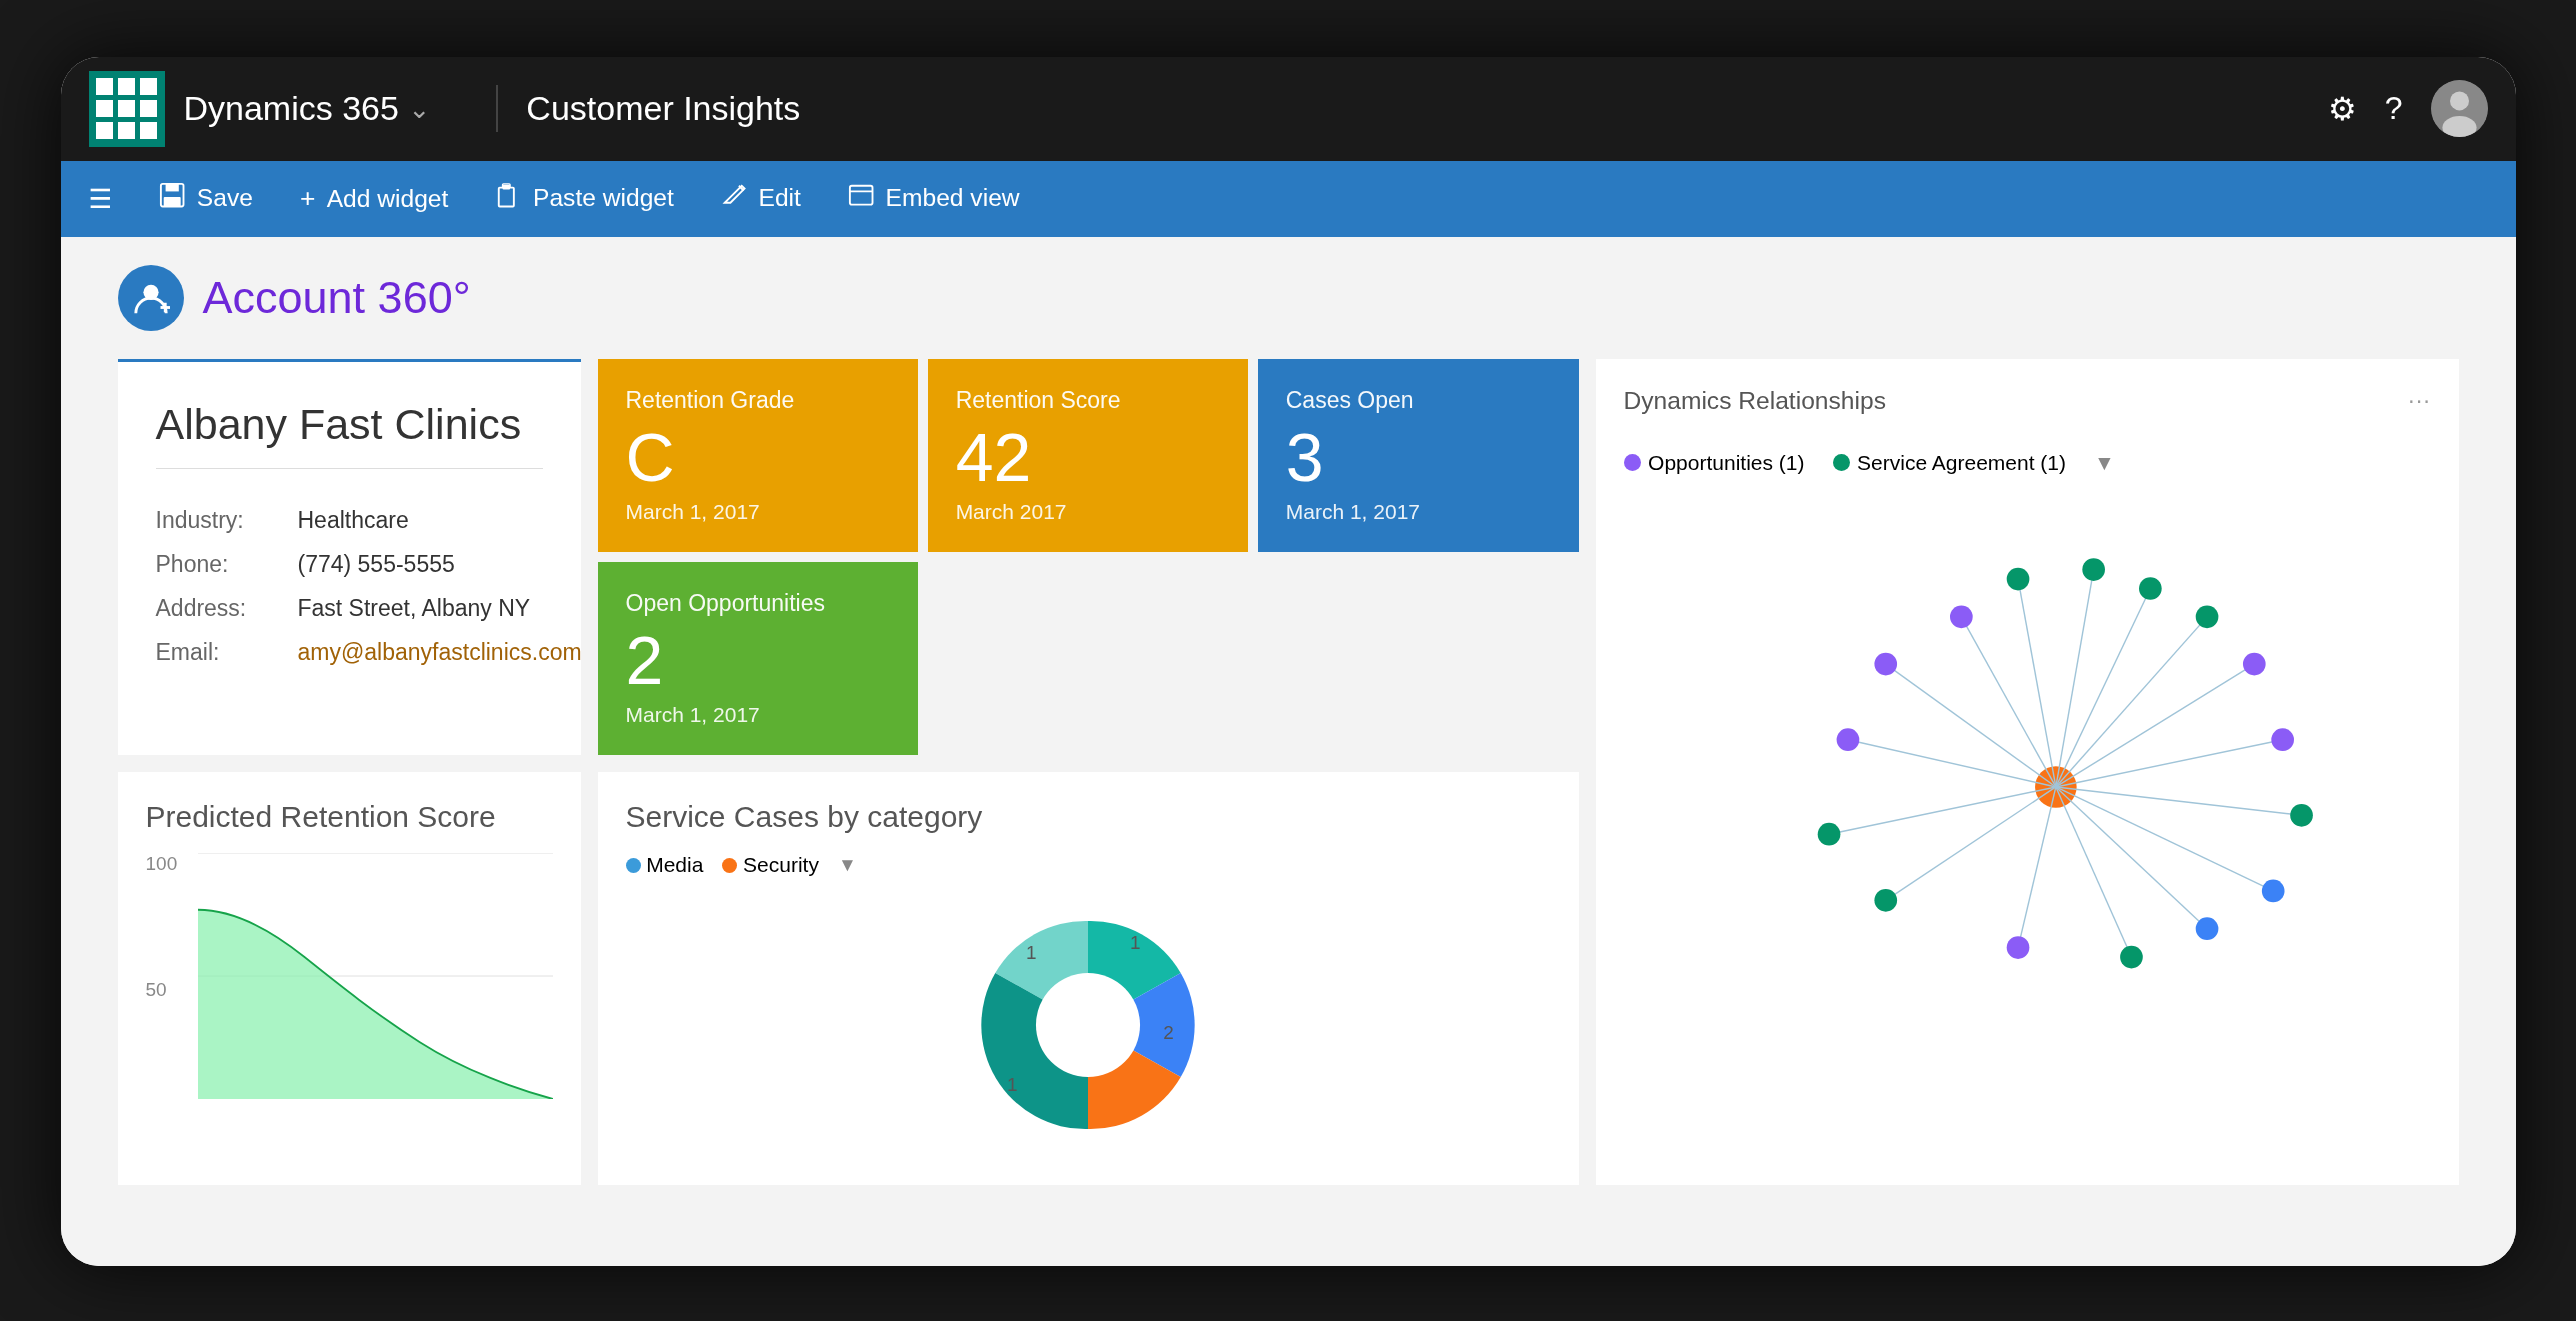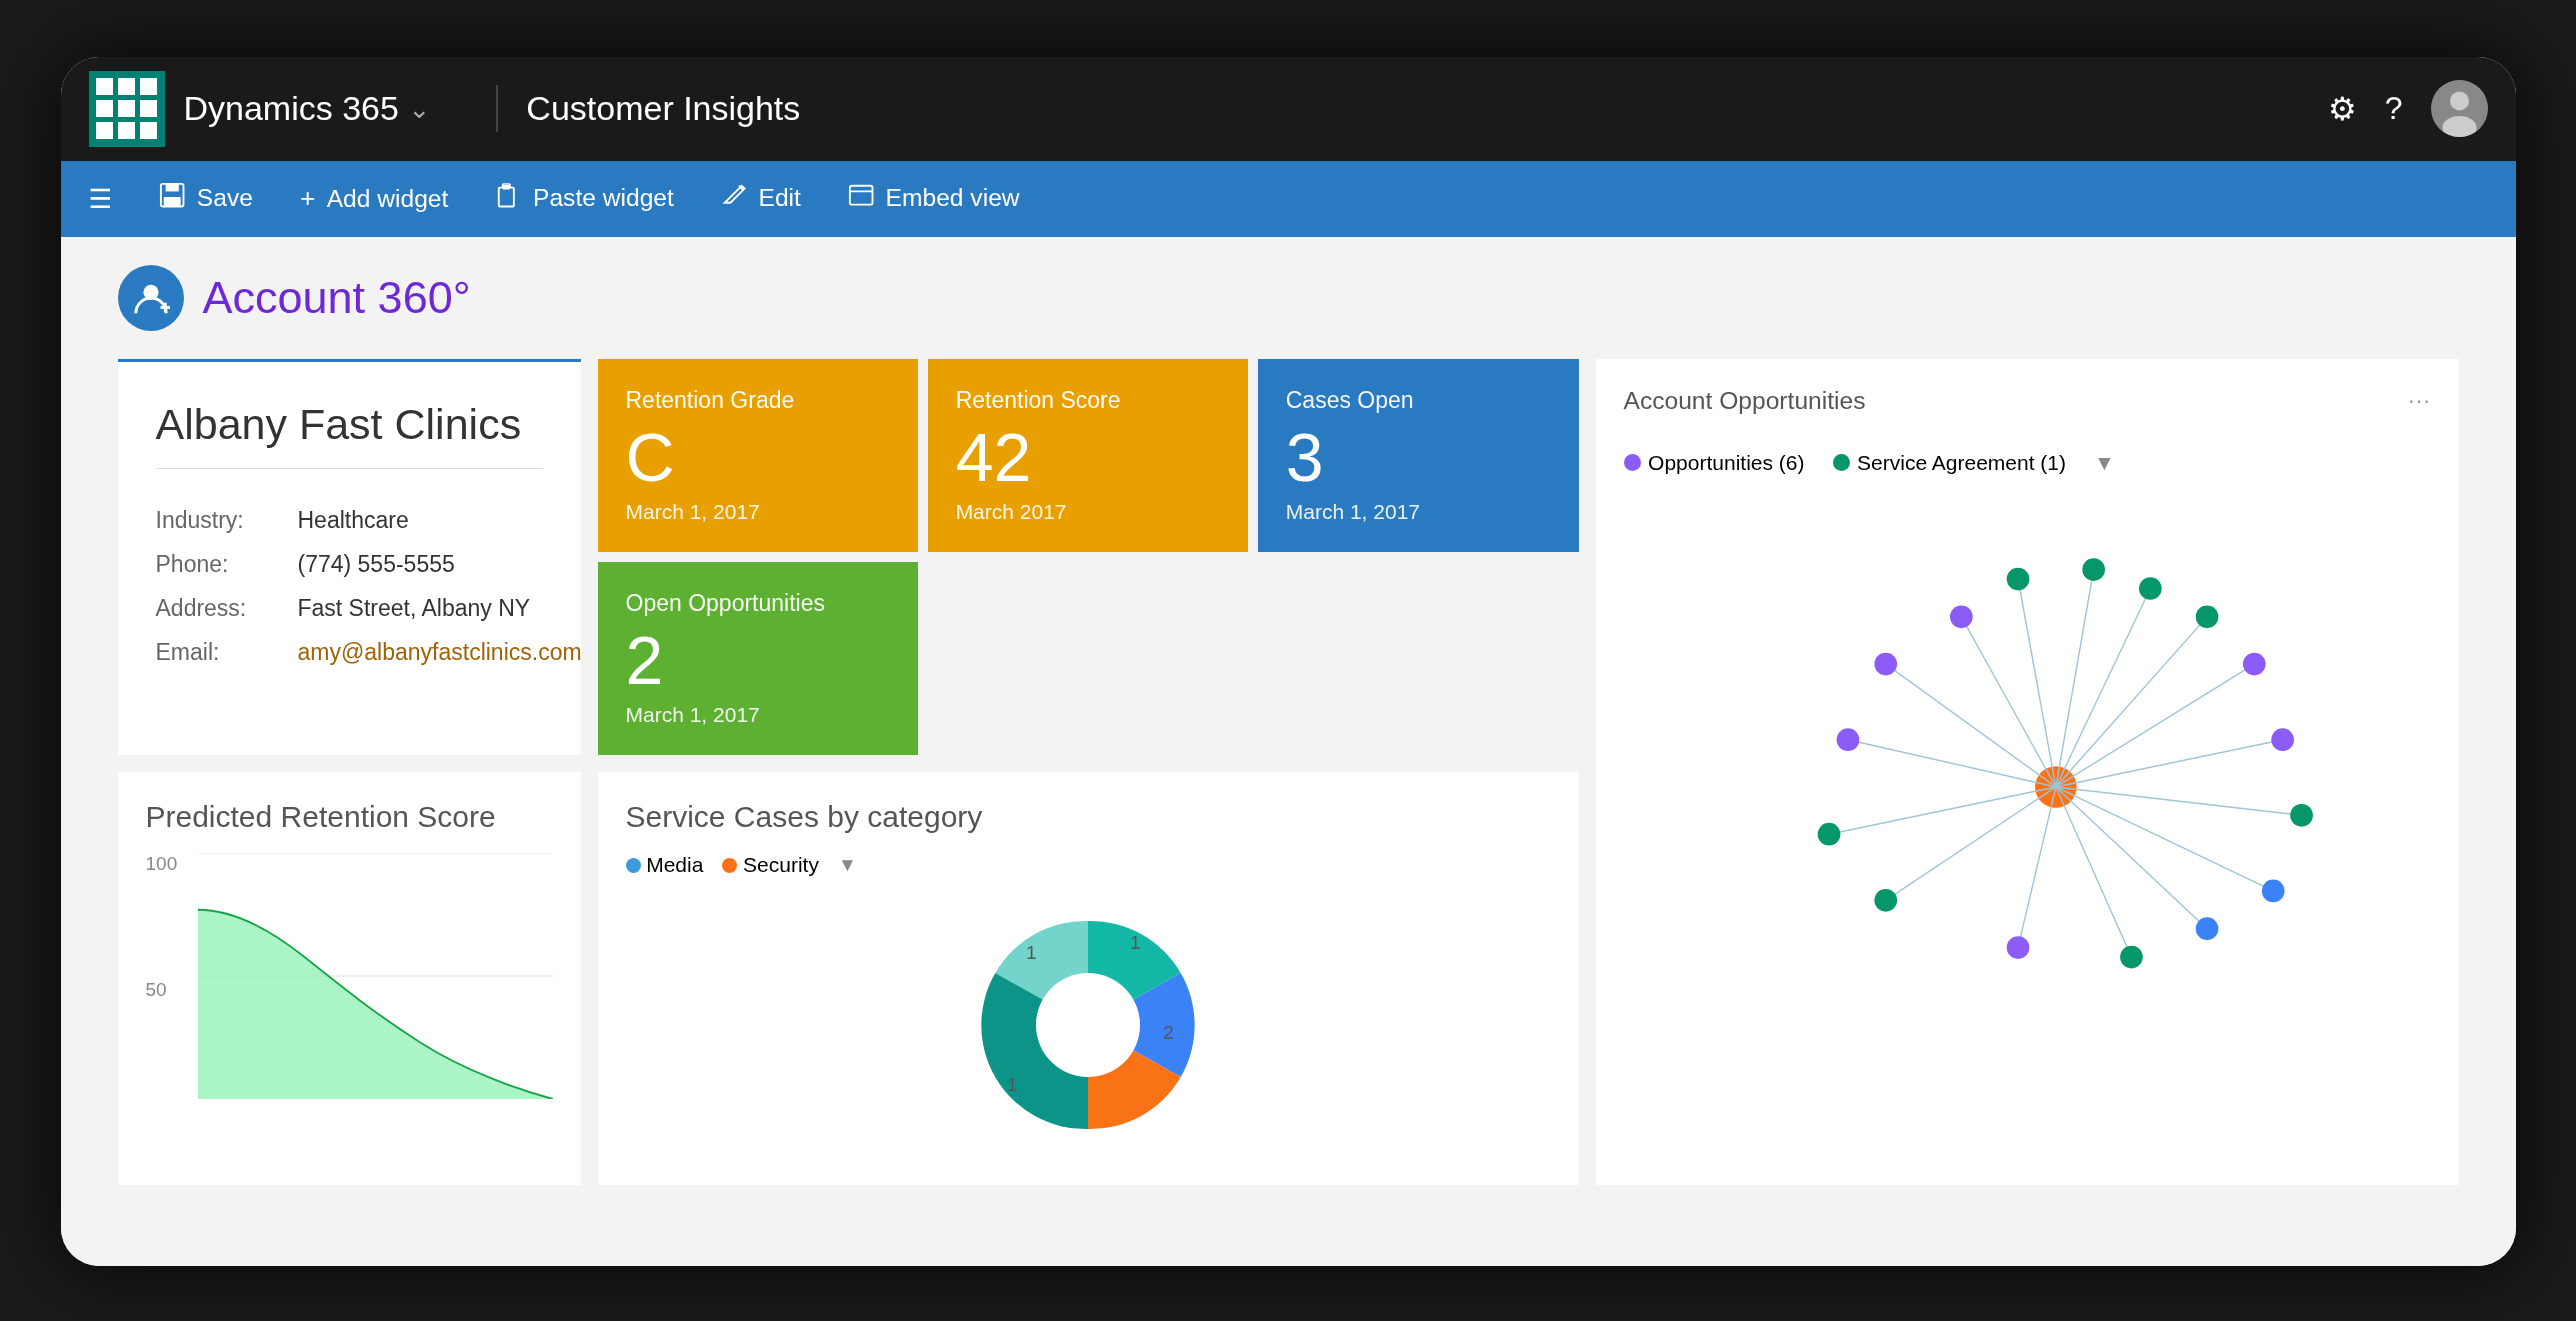--- a/index.html
+++ b/index.html
@@ -435,27 +435,27 @@
 
           <div class="metric-card green">
             <div class="metric-label">Open Opportunities</div>
             <div class="metric-value">2</div>
             <div class="metric-date">March 1, 2017</div>
           </div>
         </div>
 
         <div class="relationships-card" style="grid-row:1/3; grid-column:4;">
           <div style="display:flex; align-items:center; justify-content:space-between; margin-bottom:17px;">
-            <span class="relationships-title">Account Opportunities</span>
+            <span class="relationships-title">Dynamics Relationships</span>
             <span class="rel-more">···</span>
           </div>
           <div class="rel-legend">
             <div class="legend-item">
               <span class="legend-dot" style="background:#8b5cf6;"></span>
-              <span>Opportunities (6)</span>
+              <span>Opportunities (1)</span>
             </div>
             <div class="legend-item">
               <span class="legend-dot" style="background:#059669;"></span>
               <span>Service Agreement (1)</span>
             </div>
             <span style="font-size:21px; color:#888;">▼</span>
           </div>
 
           <div class="network-graph">
             <svg width="100%" height="100%" viewBox="0 0 700 600">

